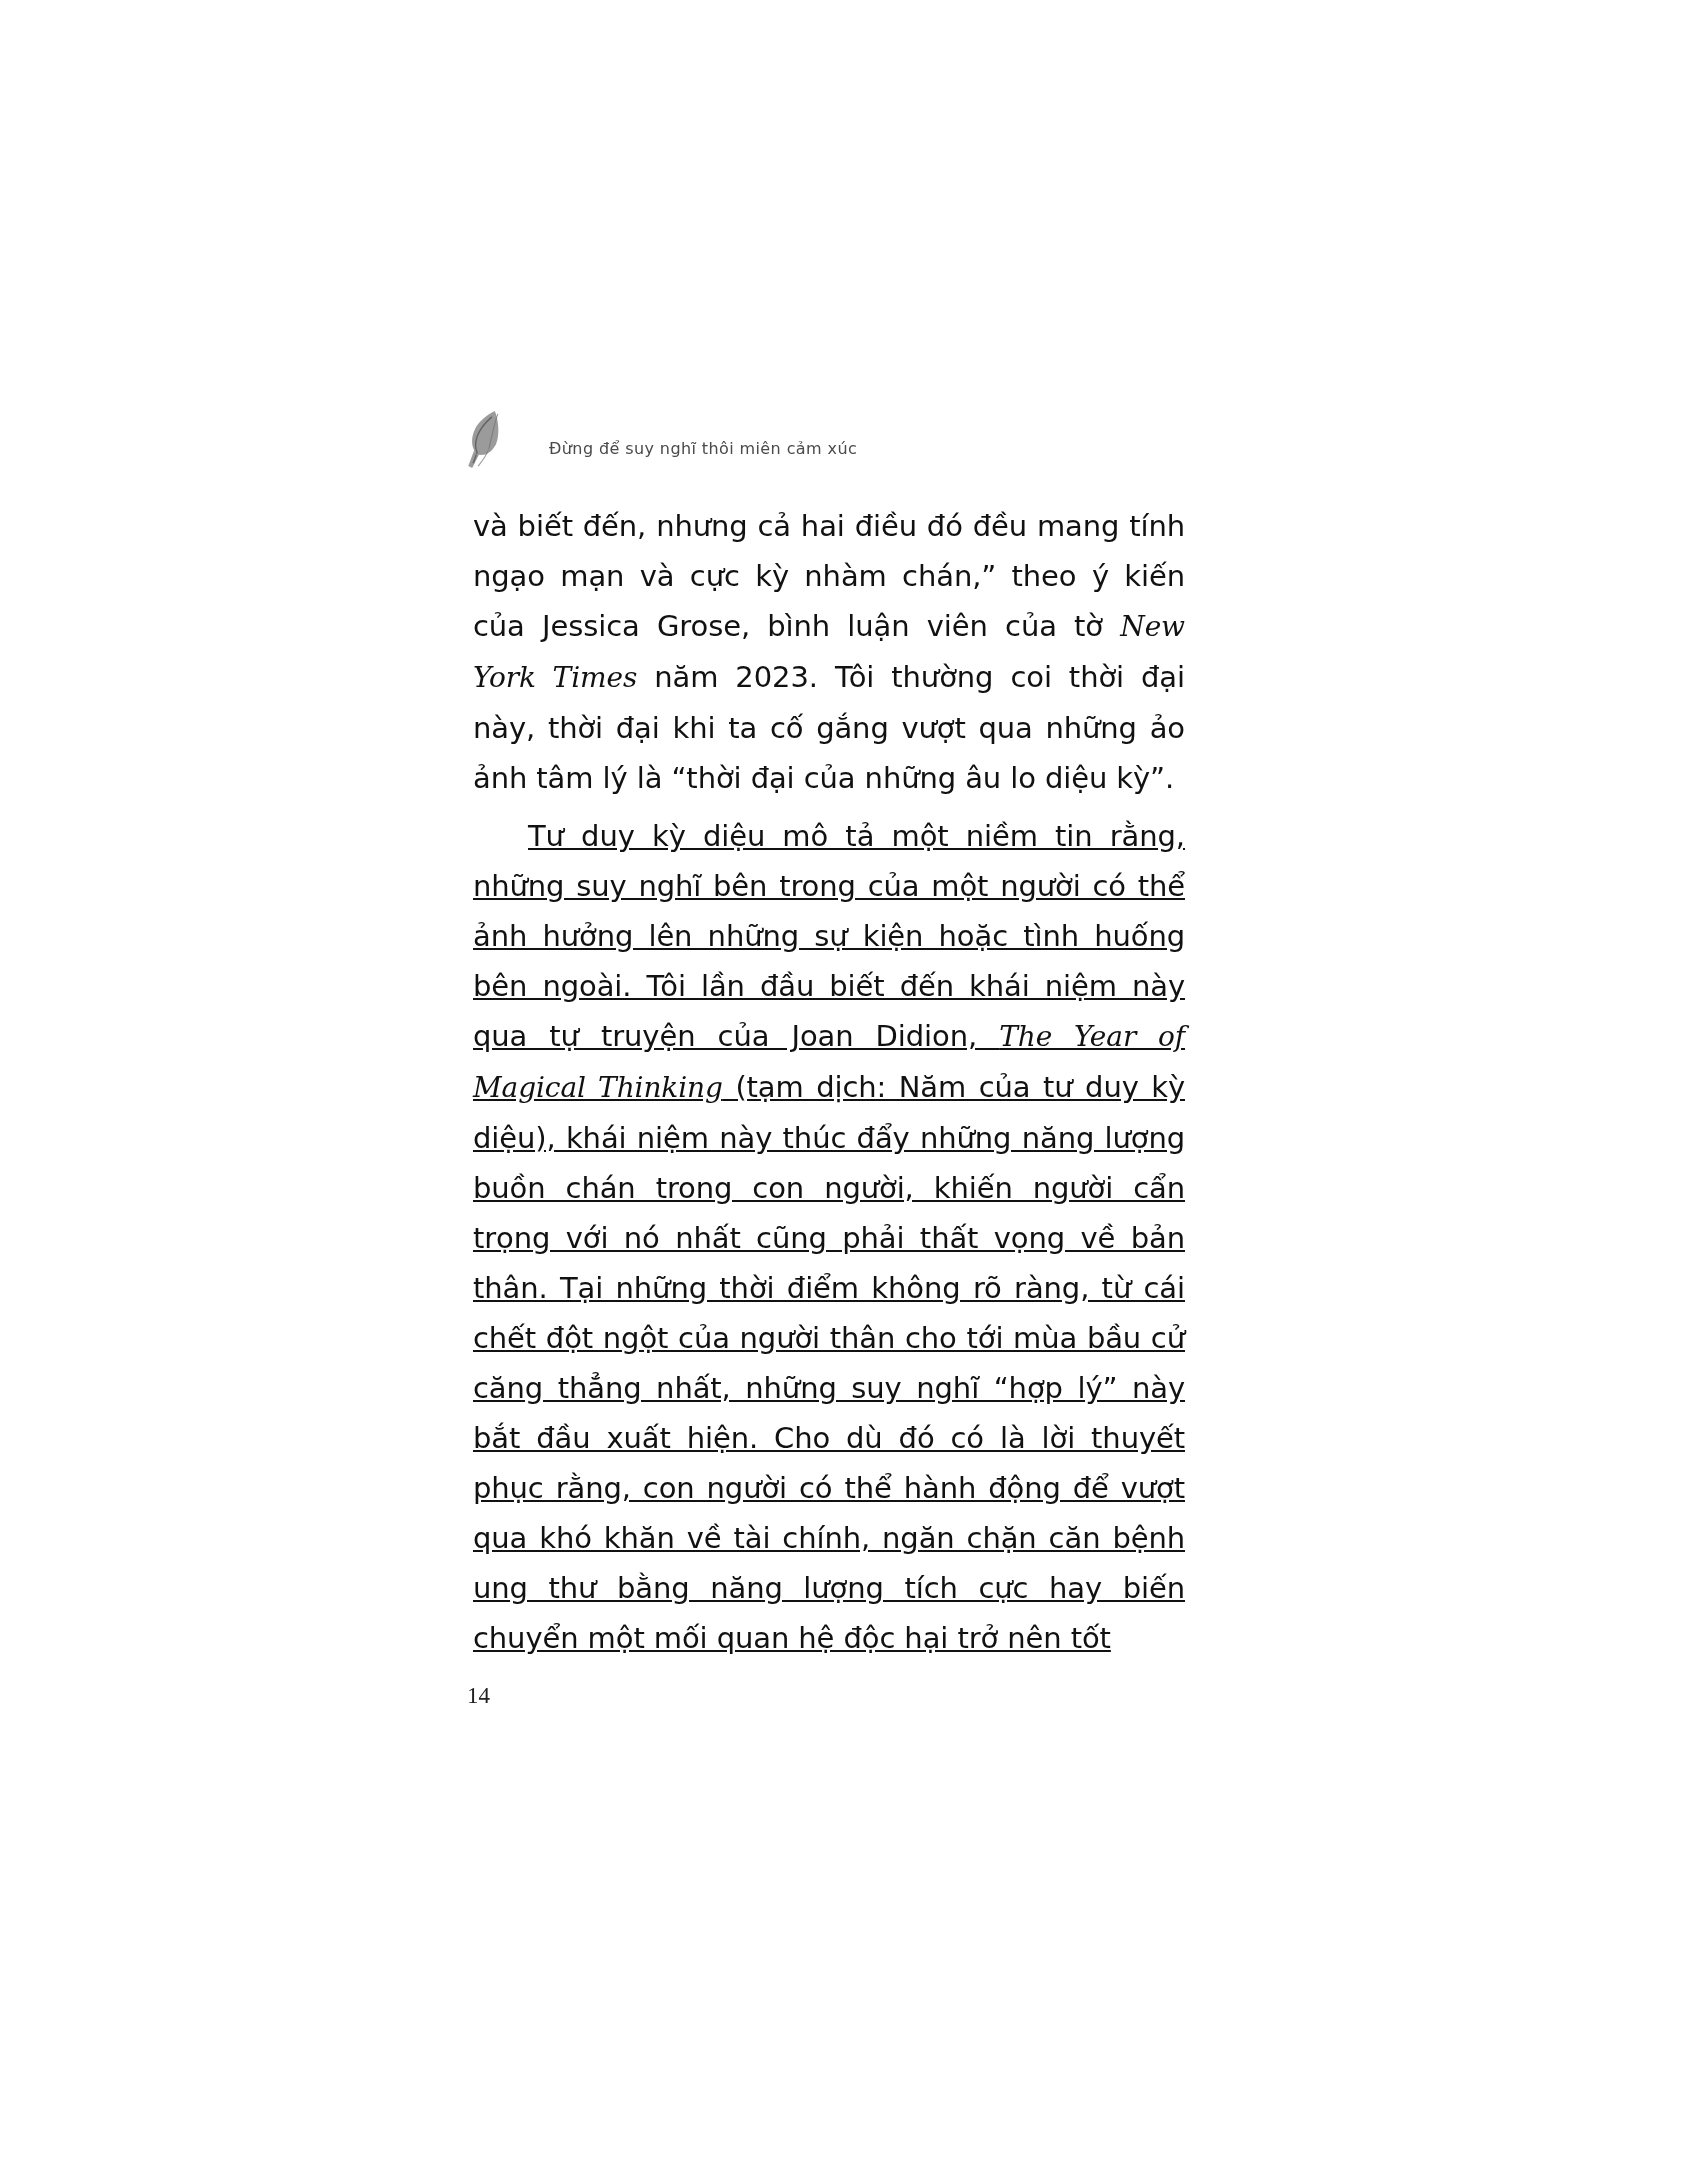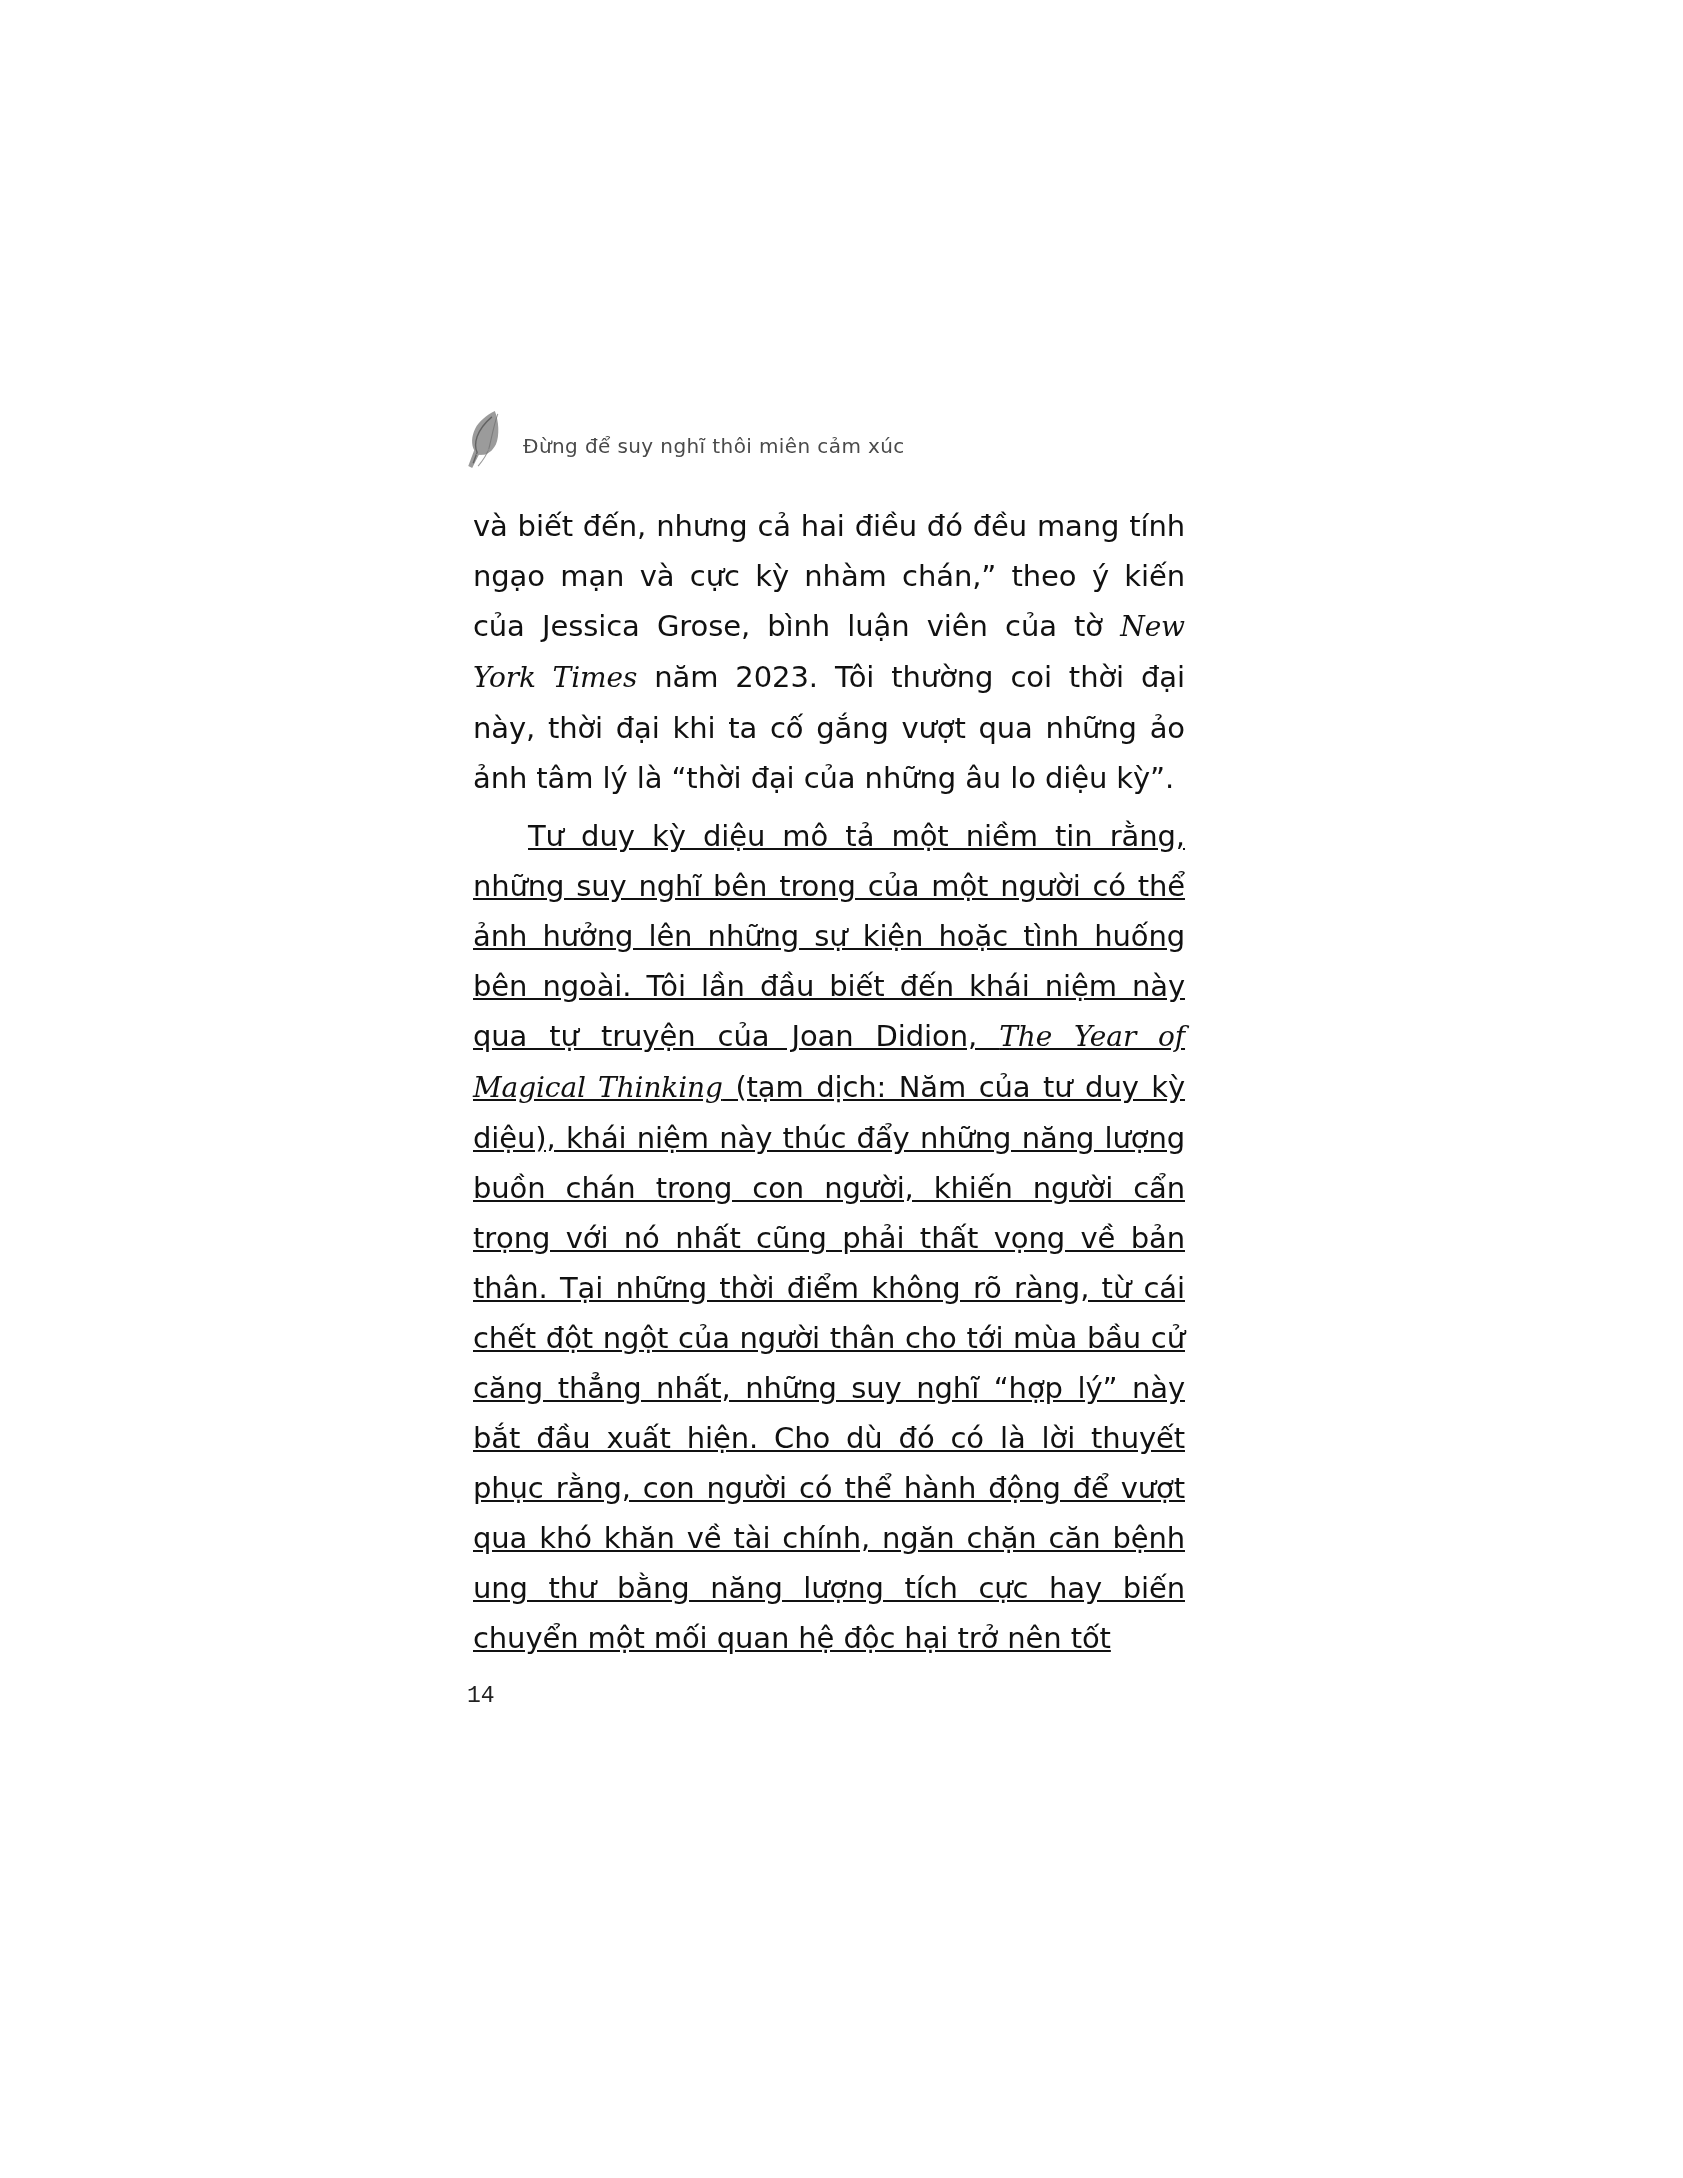--- a/index.html
+++ b/index.html
@@ -38,26 +38,27 @@
   .header-ornament {
     width: 42px;
     height: 65px;
     margin-right: 16px;
     flex: none;
     position: relative;
     top: 4px;
   }
   .header-title {
     font-family: "DejaVu Sans", sans-serif;
-    font-size: 20px;
+    font-size: 16px;
     letter-spacing: 0.4px;
     color: #4a4a4a;
     white-space: nowrap;
     position: relative;
     top: -12px;
+    margin-left: 26px;
   }
 
   
   .text-column {
     position: absolute;
     left: 465px;
     top: 493px;
     width: 728px;
   }
   .para {
@@ -81,21 +82,21 @@
     font-family: "DejaVu Serif", serif;
     font-style: italic;
     font-size: 28px;
   }
 
   
   .folio {
     position: absolute;
     left: 467px;
     top: 1683px;
-    font-family: Liberation Mono, monospace;
+    font-family: Liberation Serif, serif;
     font-size: 23px;
     color: #222222;
   }
 </style>
 </head>
 <body>
 
 <div class="page">
 
   <div class="header">

